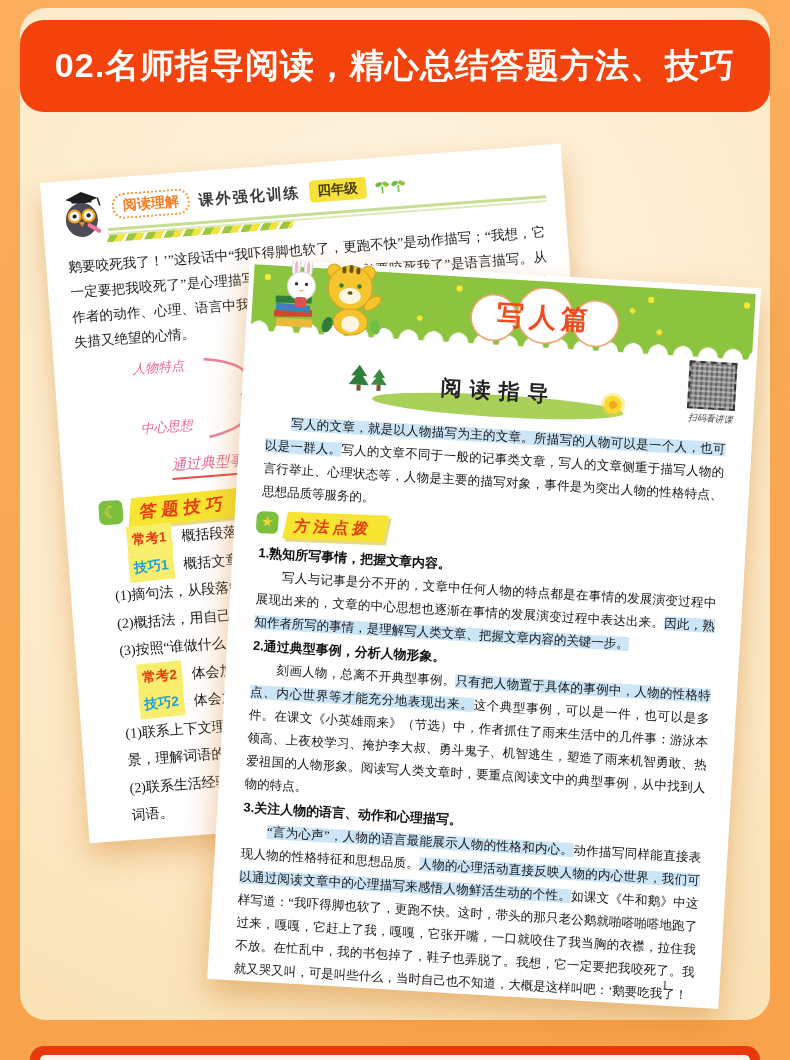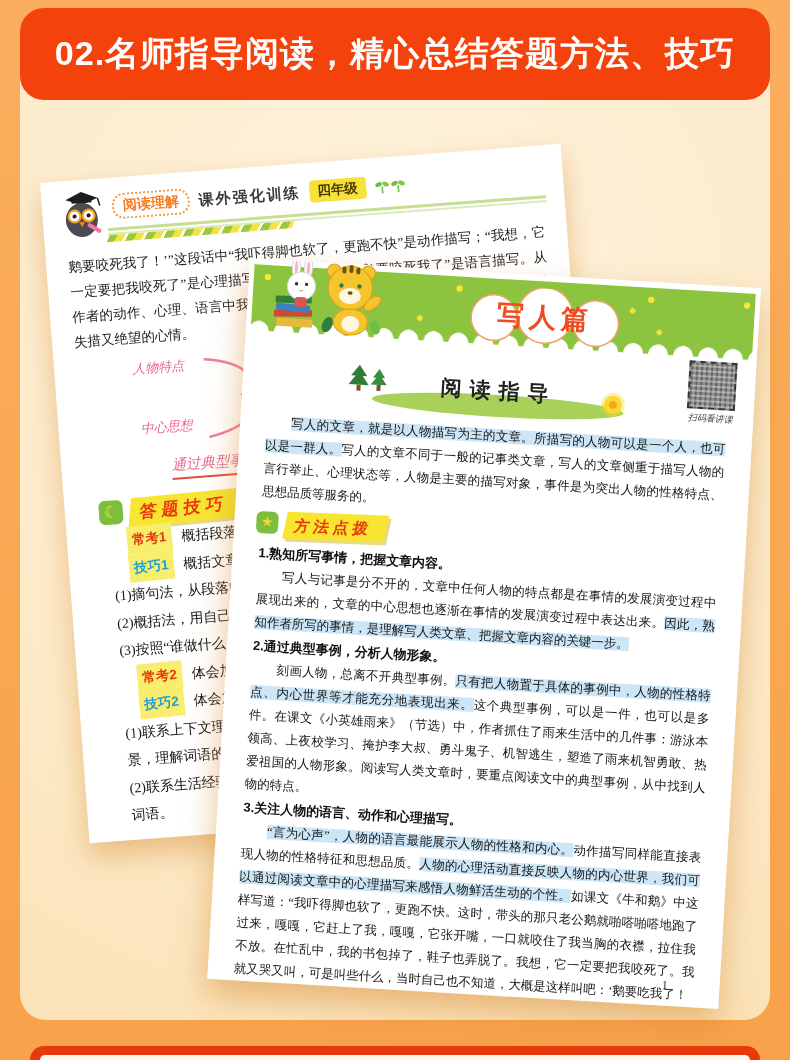--- a/index.html
+++ b/index.html
@@ -7,21 +7,21 @@
     position:relative;width:790px;height:1060px;overflow:hidden;
     background:linear-gradient(180deg,#FBAE5E 0%,#F9A751 60%,#F8A24B 100%);
     font-family:"Liberation Sans",sans-serif;
   }
   .panel{
     position:absolute;left:20px;top:8px;width:750px;height:1012px;border-radius:26px;
     background:radial-gradient(130% 100% at 50% 28%, #FEF4E0 0%, #FCE9C6 55%, #F9DEAD 100%);
     z-index:0;
   }
   .banner{
-    position:absolute;left:20px;top:8px;width:750px;height:92px;border-radius:24px;
+    position:absolute;left:20px;top:20px;width:750px;height:92px;border-radius:24px;
     background:#F4420D;display:flex;align-items:center;justify-content:center;z-index:5;
   }
   .banner-title{color:#ffffff;font-size:34px;font-weight:bold;letter-spacing:1px;white-space:nowrap;}
   .next-card{position:absolute;left:30px;top:1046px;width:730px;height:14px;background:#E8380D;border-radius:16px 16px 0 0;z-index:4;}
   .next-card-inner{position:absolute;left:10px;top:9px;right:10px;height:5px;background:#FFF7EA;border-radius:10px 10px 0 0;}
 
   .serif{font-family:"Liberation Serif","DejaVu Serif",serif;}
   .page{position:absolute;background:#ffffff;overflow:hidden;}
   .back-page{left:40px;top:183px;width:522px;height:662px;transform:rotate(-4.3deg);transform-origin:top left;
     box-shadow:0 14px 28px rgba(214,134,46,.45);z-index:1;}

